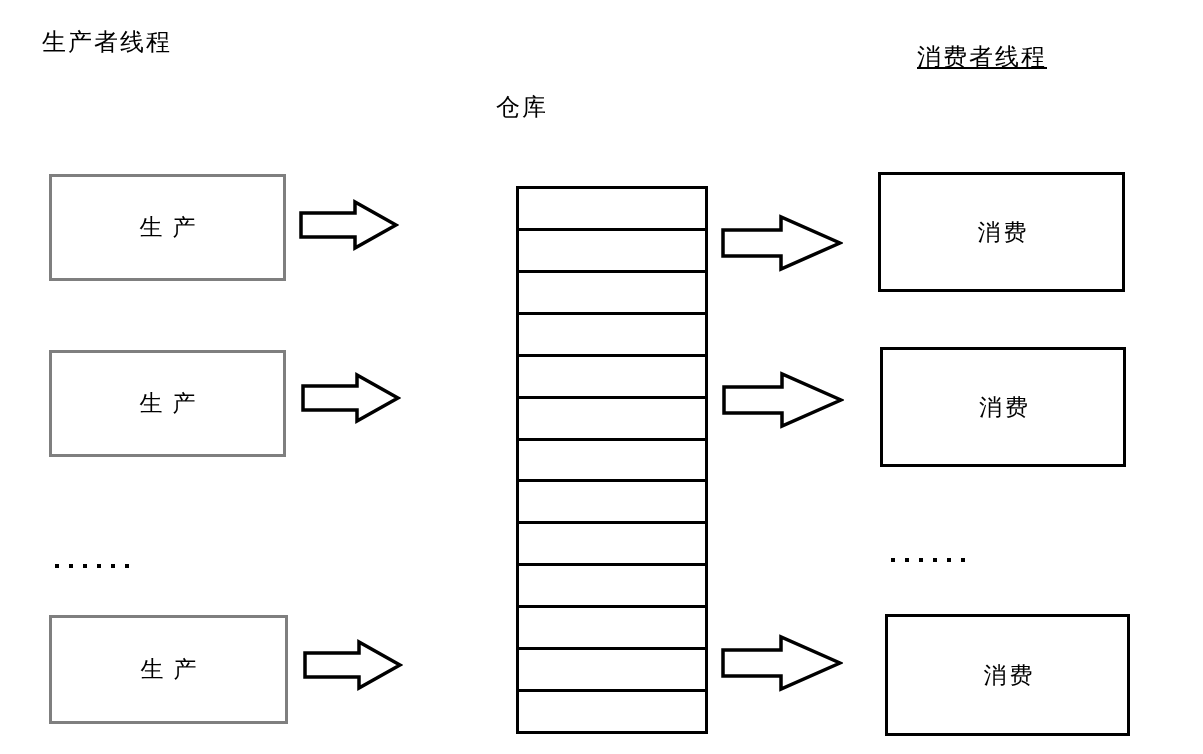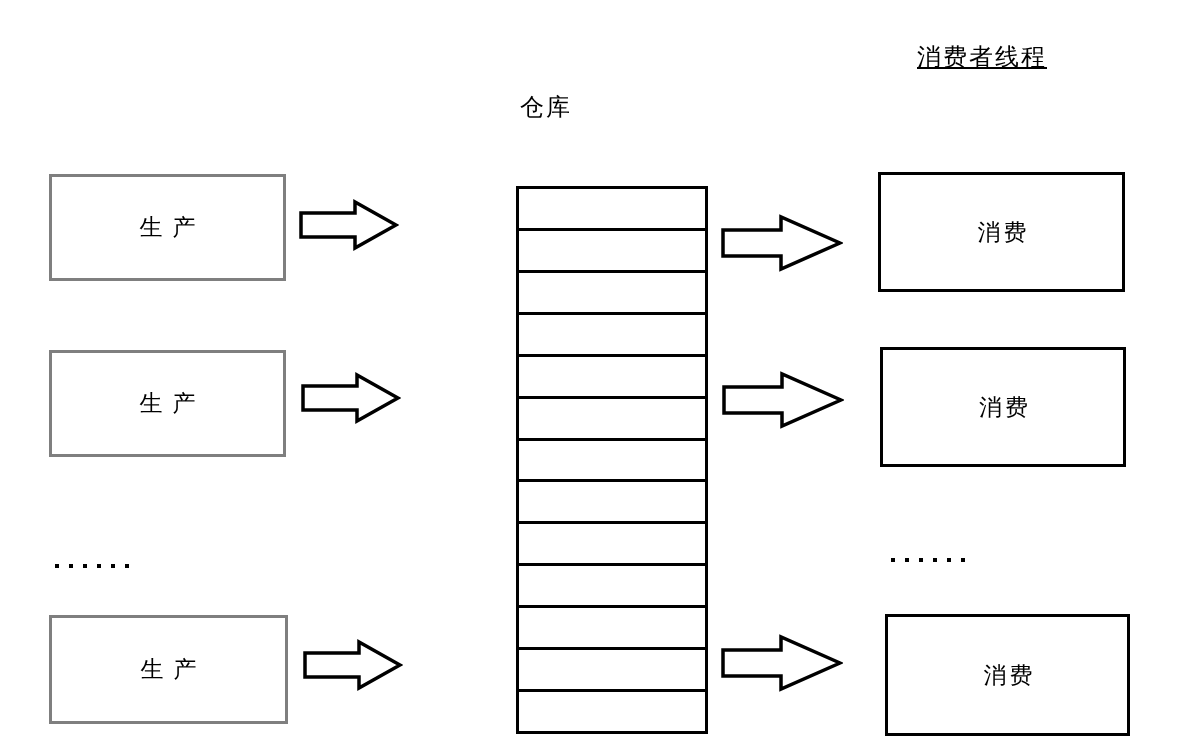--- a/index.html
+++ b/index.html
@@ -74,21 +74,22 @@
     stroke: var(--arrow-stroke, #000000);
     stroke-width: 3.5;
     stroke-linejoin: miter;
   }
 </style>
 </head>
 <body>
 
 <div class="canvas">
 
-  <div class="title" style="left:520px; top:91px;">仓库</div>
+  <div class="title" style="left:42px; top:26px;">生产者线程</div>
+  <div class="title" style="left:496px; top:91px;">仓库</div>
   <div class="title" style="left:917px; top:41px;text-decoration:underline;">消费者线程</div>
 
   <div class="node-box producer-box" style="left:49px; top:174px; width:237px; height:107px;">
     <span class="box-label">生产</span>
   </div>
   <div class="node-box producer-box" style="left:49px; top:350px; width:237px; height:107px;">
     <span class="box-label">生产</span>
   </div>
   <div class="node-box producer-box" style="left:49px; top:615px; width:239px; height:109px;">
     <span class="box-label">生产</span>

